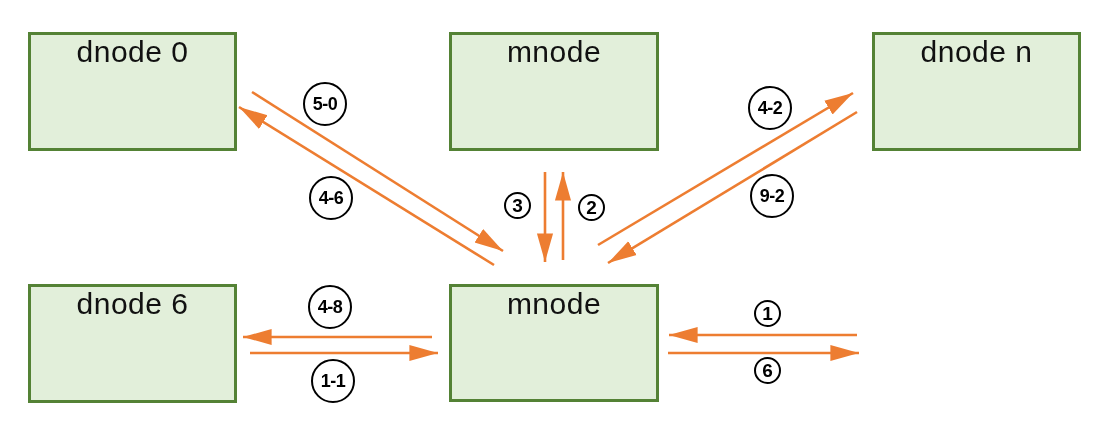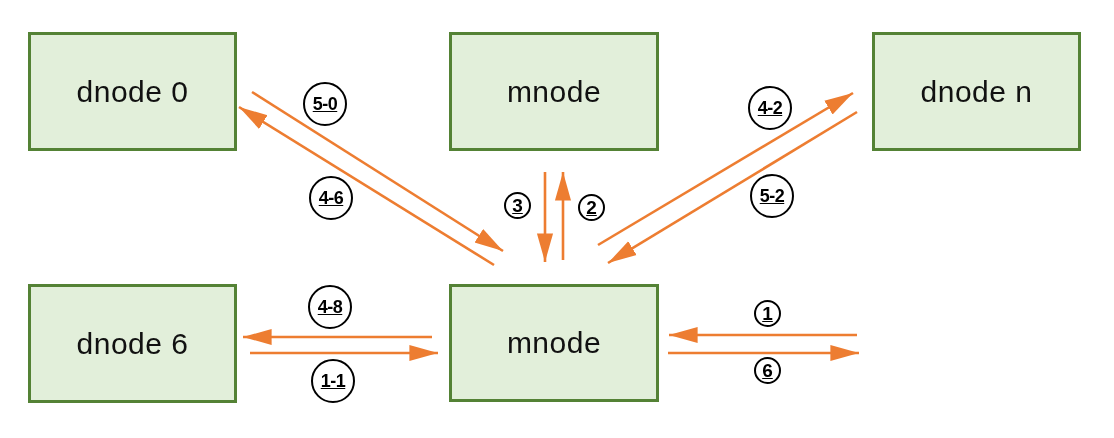--- a/index.html
+++ b/index.html
@@ -19,40 +19,39 @@
     overflow:hidden;
   }
   .edges-svg{position:absolute;left:0;top:0;width:1114px;height:438px;}
   .edge-line{stroke:var(--arrow);stroke-width:2.6;fill:none;}
   .ah-fill{fill:var(--arrow);}
   .node{
     position:absolute;
     background:var(--node-fill);
     border:3px solid var(--node-border);
     box-sizing:border-box;
-    display:flex;align-items:center;justify-content:center;
+    display:flex;justify-content:center;
     font-size:30px;color:var(--text);
     letter-spacing:0.5px;
   }
   .node-dnode0{left:28px;top:32px;width:209px;height:119px;}
   .node-mnode {left:449px;top:32px;width:210px;height:119px;}
   .node-dnoden{left:872px;top:32px;width:209px;height:119px;}
   .node-dnode1{left:28px;top:284px;width:209px;height:119px;}
   .node-taosc {left:449px;top:284px;width:210px;height:118px;}
   .node-app   {left:872px;top:284px;width:209px;height:118px;}
   .badge{
     position:absolute;
     border:2.5px solid var(--badge-border);
     border-radius:50%;
     background:var(--bg);
     box-sizing:border-box;
     display:flex;align-items:center;justify-content:center;
     color:var(--badge-border);
     line-height:1;
-    text-decoration:underline;
   }
   .badge-small{width:27px;height:27px;font-size:19px;font-weight:700;}
   .badge-large{width:44px;height:44px;font-size:18px;font-weight:600;letter-spacing:-0.5px;}
   .b-1  {left:754px;top:300px;}
   .b-2  {left:578px;top:194px;}
   .b-3  {left:504px;top:192px;}
   .b-6  {left:754px;top:357px;}
   .b-4-0{left:309px;top:176px;}
   .b-5-0{left:303px;top:82px;}
   .b-4-1{left:308px;top:285px;}
@@ -100,16 +99,16 @@
   </div>
 
   <div class="badge badge-small b-1">1</div>
   <div class="badge badge-small b-2">2</div>
   <div class="badge badge-small b-3">3</div>
   <div class="badge badge-large b-4-0">4-6</div>
   <div class="badge badge-large b-5-0">5-0</div>
   <div class="badge badge-large b-4-1">4-8</div>
   <div class="badge badge-large b-5-1">1-1</div>
   <div class="badge badge-large b-4-2">4-2</div>
-  <div class="badge badge-large b-5-2">5-2</div>
+  <div class="badge badge-large b-5-2">9-2</div>
   <div class="badge badge-small b-6">6</div>
 
 </div>
 
 </body></html>

